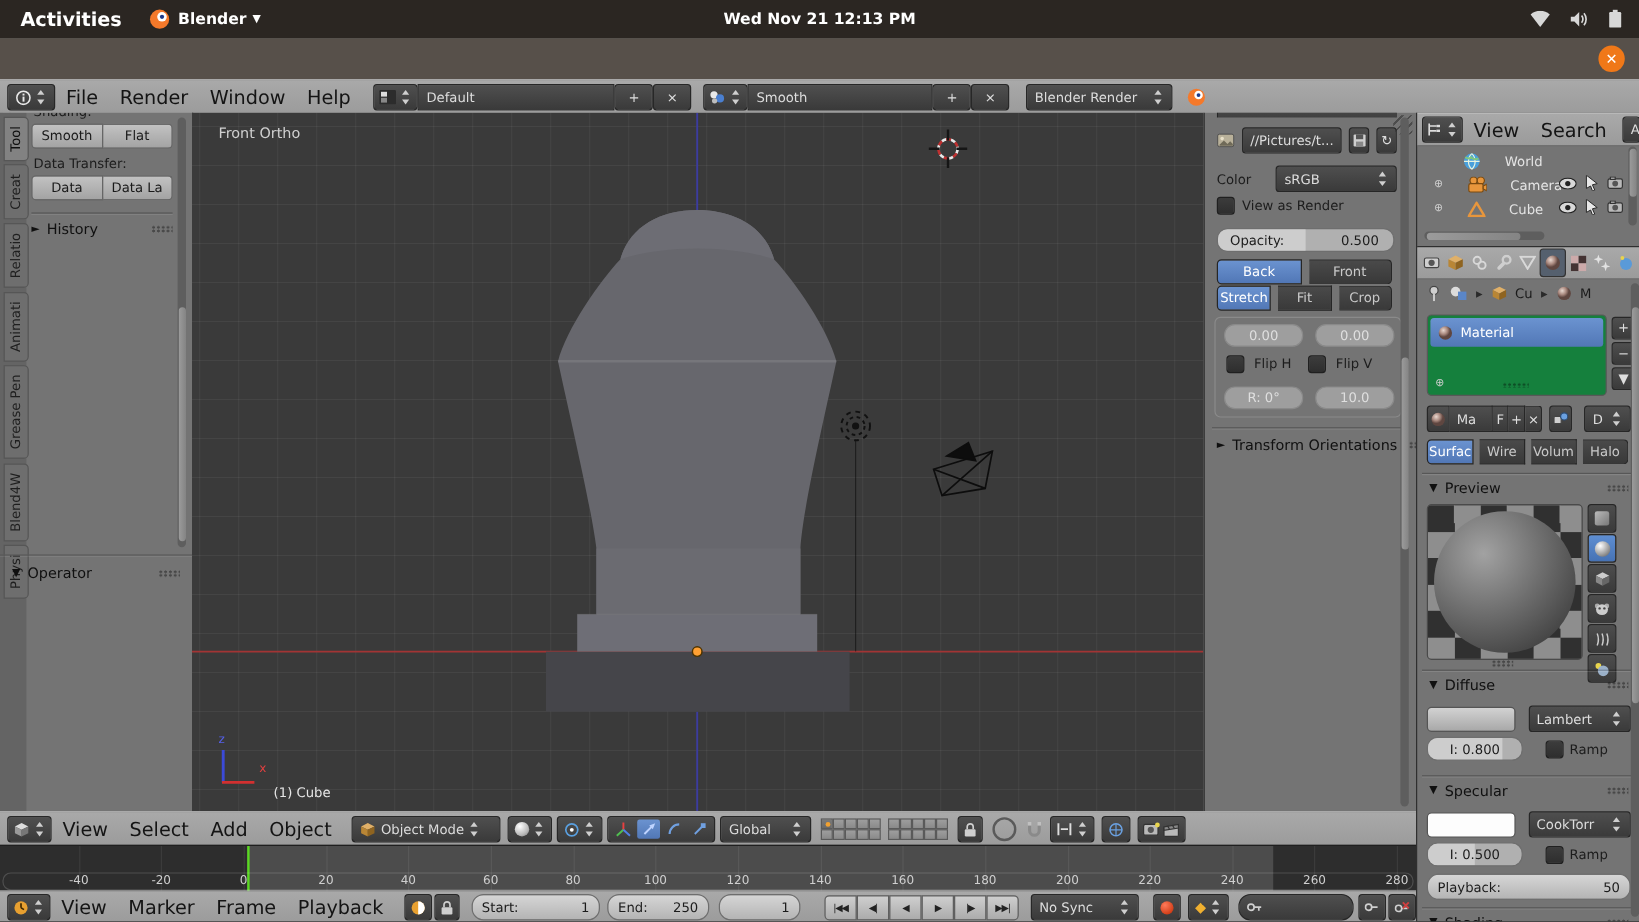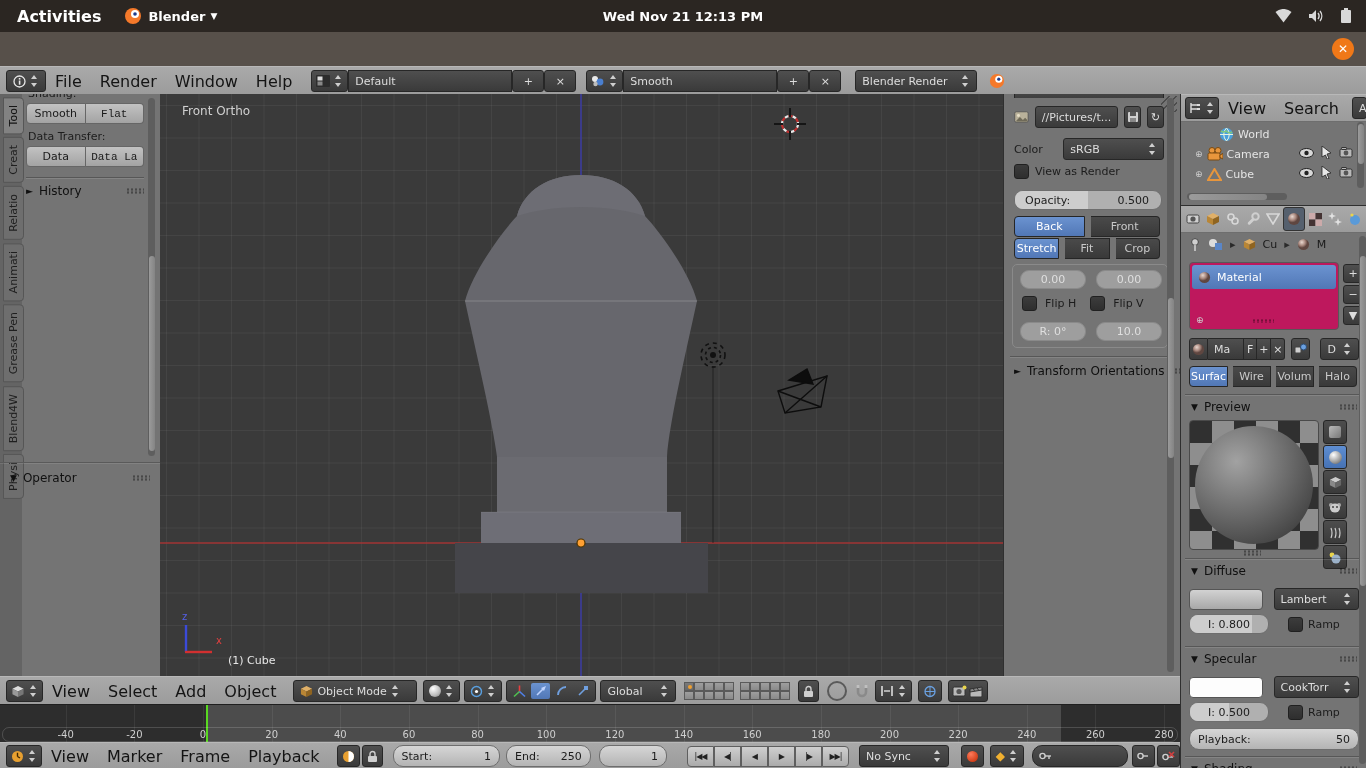--- a/index.html
+++ b/index.html
@@ -58,38 +58,38 @@
   #tab-rail{position:absolute;left:0;top:0;width:22px;height:582px;background:#646464;}
   .vtab{writing-mode:vertical-rl;transform:rotate(180deg);background:#6e6e6e;border:1px solid #565656;
         border-radius:4px 0 0 4px;color:#1f1f1f;font-size:11px;padding:7px 1px;margin:3px 0 3px 3px;width:17px;
         display:flex;align-items:center;justify-content:center;}
   .vtab.active{background:#828282;color:#111;}
   #shelf-content{position:absolute;left:26px;top:0;width:118px;height:368px;overflow:hidden;}
   .shelf-label{color:#1c1c1c;margin:6px 2px 3px;}
   .btnrow{display:flex;}
   .btnrow .lbtn{flex:1;}
   .btnrow .lbtn:first-child{border-radius:4px 0 0 4px;}
-  .btnrow .lbtn:last-child{border-radius:0 4px 4px 0;border-left:none;font-family:Liberation Mono, monospace;}
+  .btnrow .lbtn:last-child{border-radius:0 4px 4px 0;border-left:none;}
   #operator-panel{position:absolute;left:0;top:368px;width:160px;height:214px;border-top:1px solid #5a5a5a;
                   box-shadow:0 1px 0 rgba(255,255,255,.1) inset;}
   
   #viewport{left:160px;top:94px;width:843px;height:582px;background:#3a3a3a;overflow:hidden;
     background-image:linear-gradient(rgba(255,255,255,.05) 1px,transparent 1px),
                      linear-gradient(90deg,rgba(255,255,255,.05) 1px,transparent 1px);
     background-size:32.5px 32.5px;background-position:6px 11px;}
   .vp-label{position:absolute;color:#d0d0d0;font-size:12px;}
   
   #n-panel{left:1003px;top:94px;width:177px;height:582px;background:#747474;border-left:1px solid #2f2f2f;overflow:hidden;}
   .nrow{position:absolute;left:10px;width:150px;display:flex;align-items:center;gap:6px;}
   .nlabel{color:#1c1c1c;}
   
   #right-col{left:1180px;top:94px;width:186px;height:674px;background:#747474;border-left:1px solid #2f2f2f;}
   #outliner{position:absolute;left:0;top:0;width:186px;height:111px;overflow:hidden;}
   #outliner-hdr{position:absolute;left:0;top:0;width:186px;height:26px;}
-  .ol-row{position:absolute;height:20px;display:flex;align-items:center;gap:4px;color:#e4e4e4;font-size:11px;}
+  .ol-row{position:absolute;height:20px;display:flex;align-items:center;gap:20px;color:#e4e4e4;font-size:11px;}
   .ol-icons{position:absolute;display:flex;gap:7px;align-items:center;}
   #properties{position:absolute;left:0;top:111px;width:186px;height:563px;border-top:1px solid #2f2f2f;overflow:hidden;}
   #ptabs{position:absolute;left:0;top:0;width:186px;height:26px;background:linear-gradient(#a9a9a9,#9b9b9b);
          border-bottom:1px solid #6e6e6e;display:flex;align-items:center;padding-left:2px;}
   .ptab{width:20px;height:22px;display:flex;align-items:center;justify-content:center;border-radius:3px;}
   .ptab.active{background:#55606e;border:1px solid #333;}
   .pprow{position:absolute;left:8px;width:170px;display:flex;align-items:center;gap:5px;}
   .swatch{width:78px;height:19px;border-radius:4px;border:1px solid #555;}
   .slider{position:relative;width:78px;height:18px;border-radius:9px;border:1px solid #6e6e6e;
           background:#b0b0b0;overflow:hidden;color:#1b1b1b;display:flex;align-items:center;justify-content:center;}
@@ -523,21 +523,21 @@
             <polygon points="1,4 7,7 7,13 1,10" fill="#b98635"></polygon>
             <polygon points="13,4 7,7 7,13 13,10" fill="#8f6420"></polygon>
           </svg>
         <span style="color:#1a1a1a">Cu</span>
         <span style="color:#2a2a2a">▸</span>
         <svg width="13" height="13" viewBox="0 0 14 14">
             <circle cx="7" cy="7" r="6" fill="url(#msp)"></circle>
           </svg>
         <span style="color:#1a1a1a">M</span>
       </div>
-      <div class="abs" style="left:8px;top:56px;width:148px;height:66px;background:#be185d;border:1px solid #585858;border-radius:4px">
+      <div class="abs" style="left:8px;top:56px;width:148px;height:66px;background:#15803d;border:1px solid #585858;border-radius:4px">
         <div class="blue" style="margin:2px;height:24px;border-radius:3px;display:flex;align-items:center;gap:6px;padding:0 6px">
           <svg width="13" height="13" viewBox="0 0 14 14">
               <circle cx="7" cy="7" r="6" fill="url(#msp)"></circle>
             </svg>
           <span>Material</span>
         </div>
         <span style="position:absolute;left:6px;bottom:4px;color:#cfcfcf;font-size:9px">⊕</span>
         <div class="grip" style="position:absolute;left:62px;bottom:6px;width:22px;height:4px"></div>
       </div>
       <span class="dw" style="position:absolute;left:162px;top:58px;width:18px;height:17px;justify-content:center;padding:0">+</span>

